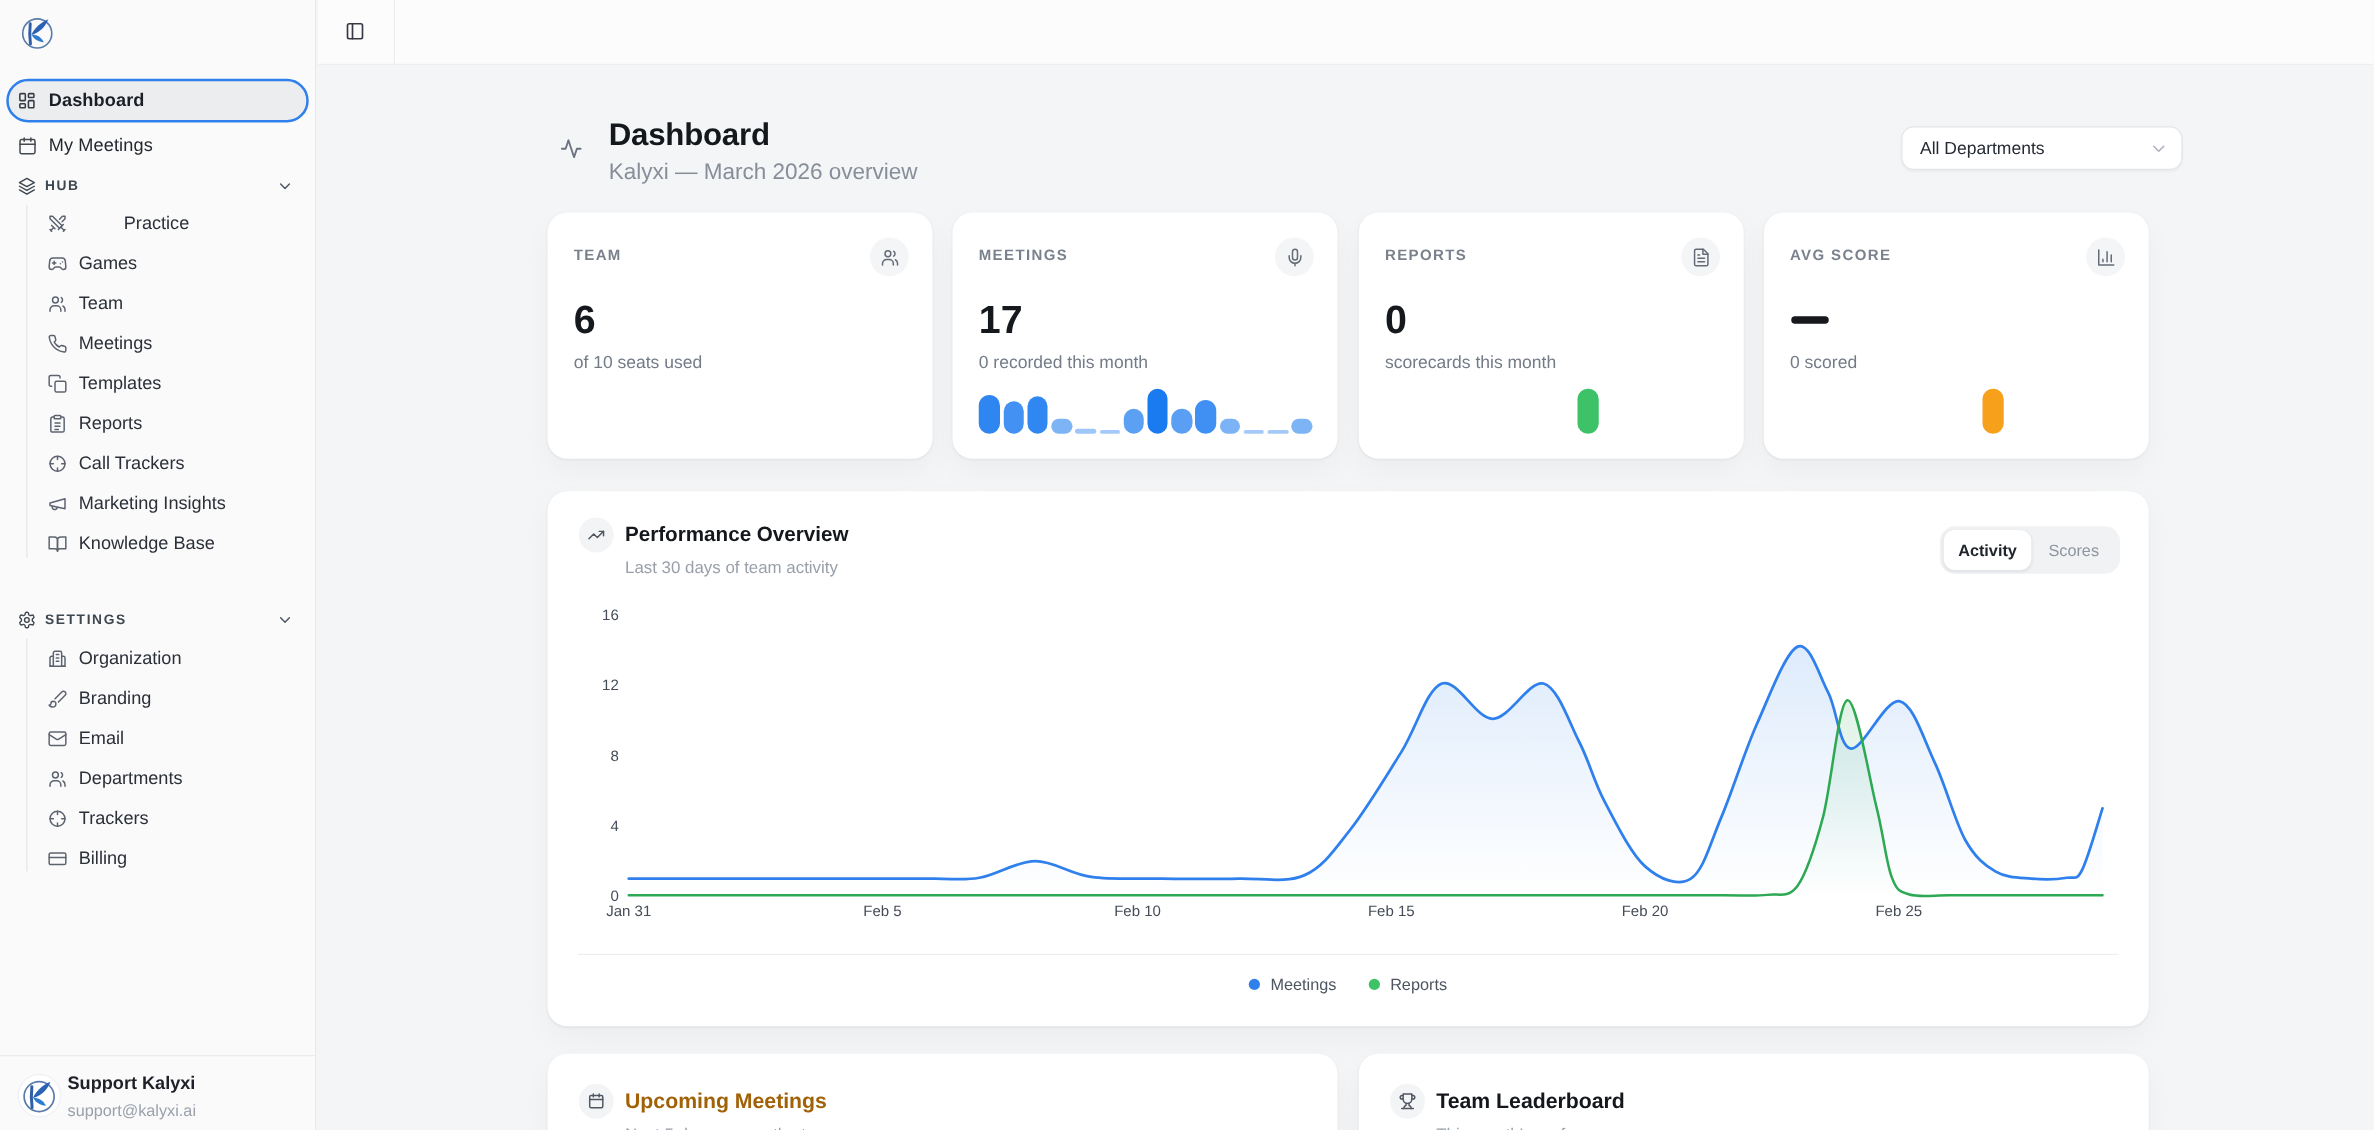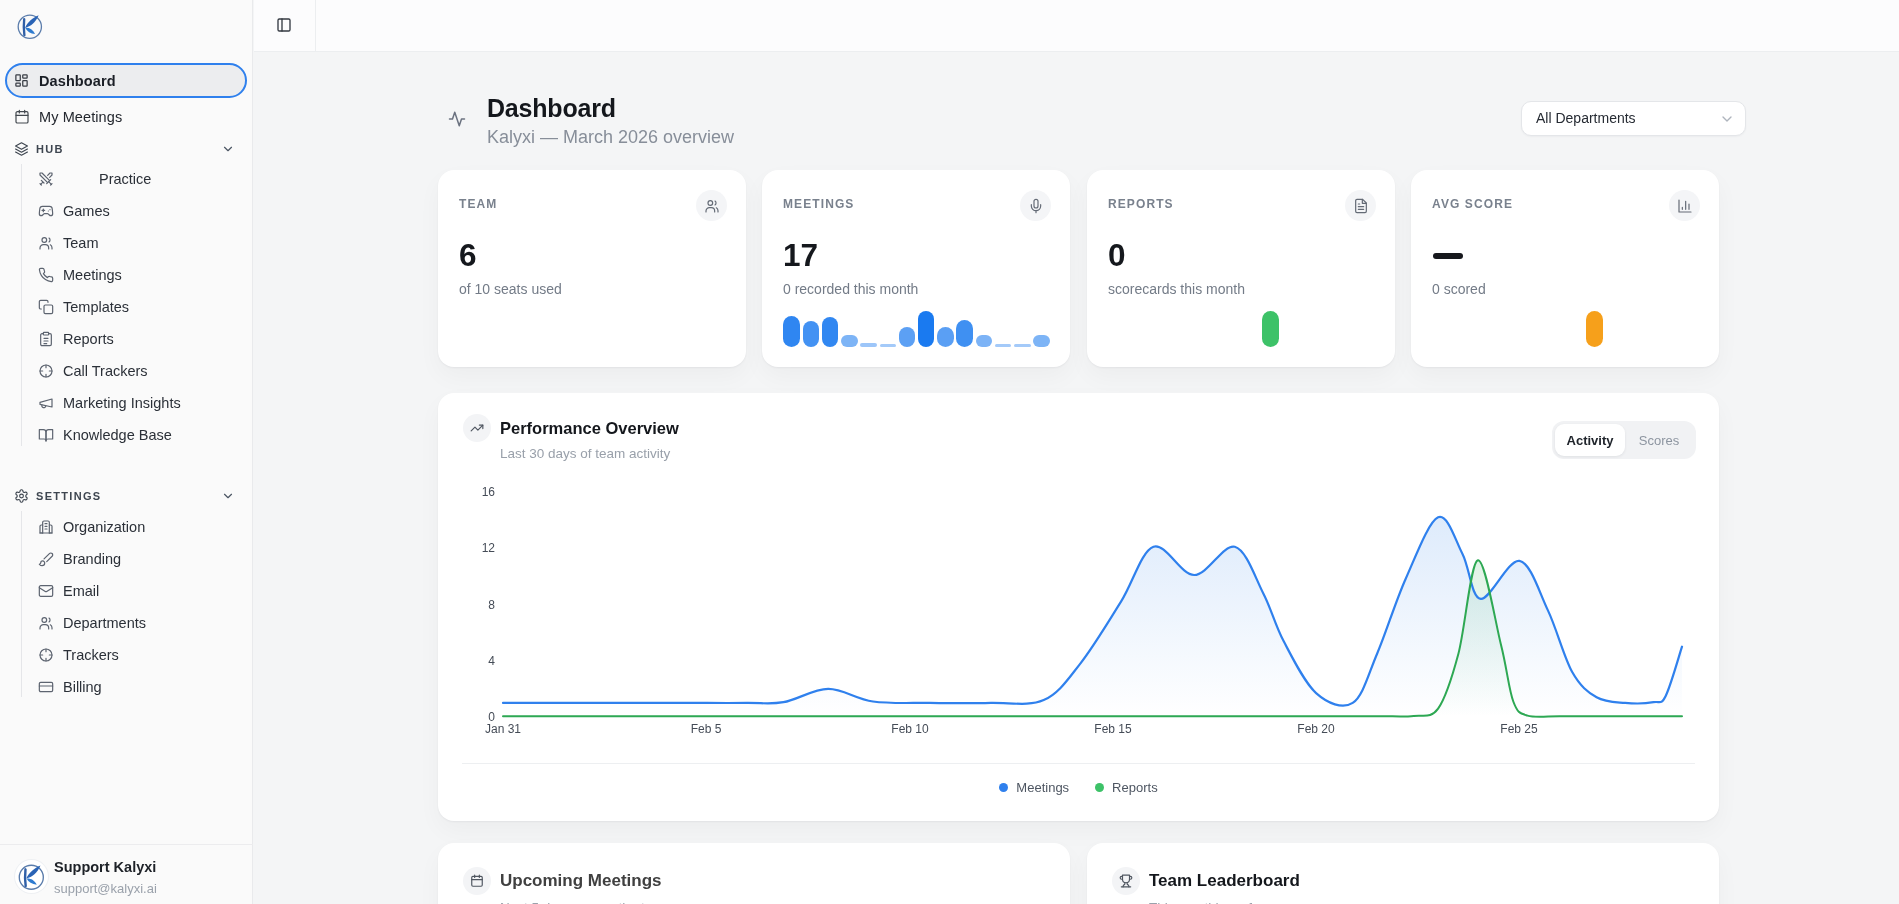--- a/index.html
+++ b/index.html
@@ -375,21 +375,21 @@
       <span style="display:flex; align-items:center; gap:8px; font-size:13px; color:#4e5662;"><span style="width:9px;height:9px;border-radius:50%;background:#3dc268;display:inline-block;"></span>Reports</span>
     </div>
 </div>
 <div class="card" style="left:438px; top:843px; width:632px; height:200px;">
     <div class="cico" style="left:25px; top:24px;">
       <svg width="14" height="14" viewBox="0 0 24 24" fill="none" stroke="#4f5660" stroke-width="2" stroke-linecap="round" stroke-linejoin="round">
         <rect x="3" y="4" width="18" height="17" rx="2"></rect>
         <path d="M16 2v4M8 2v4M3 9.5h18"></path>
       </svg>
     </div>
-    <div class="abs" style="left:62px; top:28px; font-size:17px; font-weight:700; color:#404040;">Upcoming Meetings</div>
+    <div class="abs" style="left:62px; top:28px; font-size:17px; font-weight:700; color:#a16207;">Upcoming Meetings</div>
     <div class="abs" style="left:62px; top:57px; font-size:13.5px; color:#9aa1ab;">Next 5 days across the team</div>
   </div>
 <div class="card" style="left:1087px; top:843px; width:632px; height:200px;">
     <div class="cico" style="left:25px; top:24px;">
       <svg width="14" height="14" viewBox="0 0 24 24" fill="none" stroke="#4f5660" stroke-width="2" stroke-linecap="round" stroke-linejoin="round">
         <path d="M6 9H4.5a2.5 2.5 0 0 1 0-5H6"></path>
         <path d="M18 9h1.5a2.5 2.5 0 0 0 0-5H18"></path>
         <path d="M4 22h16"></path>
         <path d="M10 14.66V17c0 .55-.47.98-.97 1.21C7.85 18.75 7 20.24 7 22"></path>
         <path d="M14 14.66V17c0 .55.47.98.97 1.21C16.15 18.75 17 20.24 17 22"></path>

